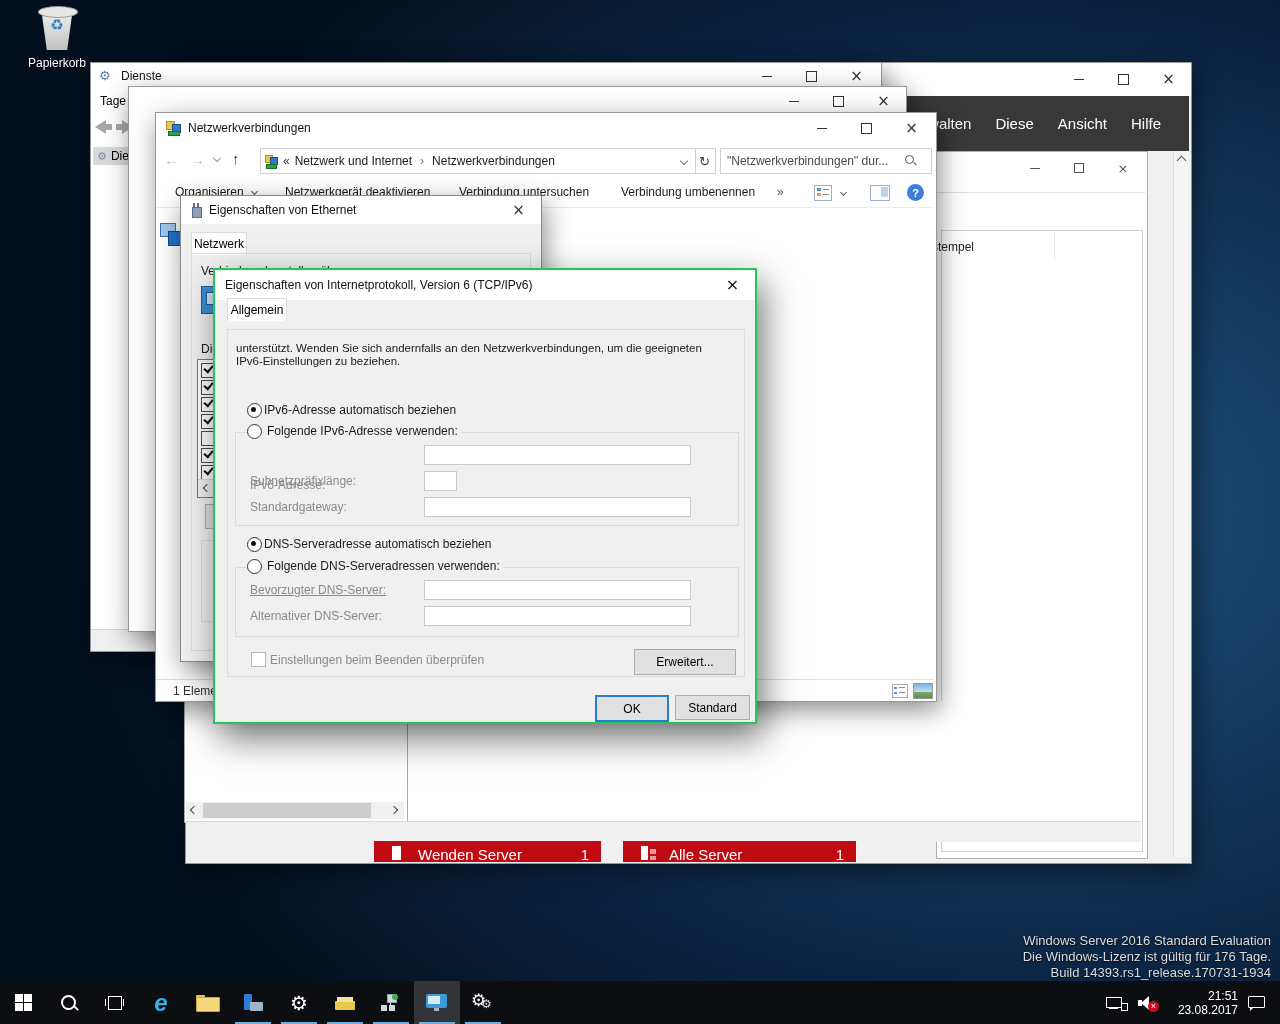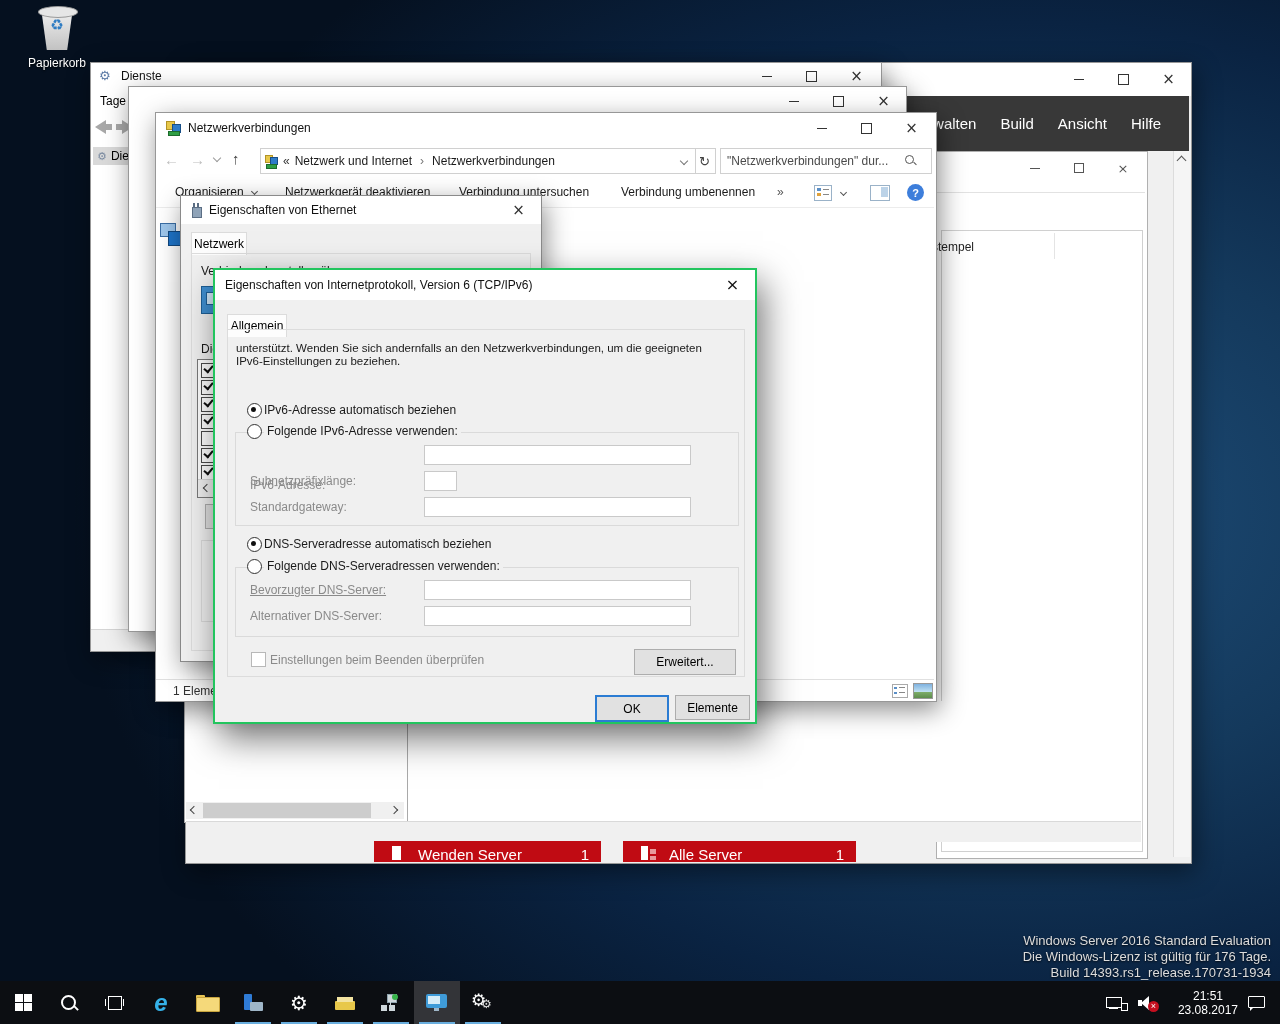--- a/index.html
+++ b/index.html
@@ -46,21 +46,21 @@
   .btn.def{border:2px solid #2b7cd3;}
   .grp{position:absolute;border:1px solid #dadada;}
   .lbl{position:absolute;font-size:12px;color:#1a1a1a;white-space:nowrap;}
   .dim{color:#8a8a8a;}
   
   .taskbar{left:0;top:981px;width:1280px;height:43px;background:#0c0e12;display:flex;align-items:stretch;z-index:50;}
   .tbtn{width:46px;position:relative;display:flex;align-items:center;justify-content:center;}
   .tbtn.run::after{content:"";position:absolute;left:5px;right:5px;bottom:0;height:2px;background:#69aede;}
   .tbtn.active{background:rgba(255,255,255,.16);}
   .tray{margin-left:auto;display:flex;align-items:center;color:#fff;}
-  .clock{font-size:12px;line-height:14px;text-align:center;margin:0 10px;}
+  .clock{font-size:12px;line-height:14px;text-align:right;margin:0 10px;}
   
   .mon{position:absolute;background:#2e7cc9;border:1px solid #174e86;}
 </style>
 </head>
 <body>
 
 <div class="abs desktop"></div>
 
 <div class="abs wm">
   <div>Windows Server 2016 Standard Evaluation</div>
@@ -86,21 +86,21 @@
     <div class="cbtn">
         <span class="gmax"></span>
       </div>
     <div class="cbtn">
         <span class="gx">×</span>
       </div>
   </div>
 
   <div class="abs" style="left:0;top:33px;width:1003px;height:55px;background:#383838;display:flex;justify-content:flex-end;align-items:center;gap:24px;padding-right:28px;box-sizing:border-box;">
     <span style="color:#fff;font-size:15px;">Verwalten</span>
-    <span style="color:#fff;font-size:15px;">Build</span>
+    <span style="color:#fff;font-size:15px;">Diese</span>
     <span style="color:#fff;font-size:15px;">Ansicht</span>
     <span style="color:#fff;font-size:15px;">Hilfe</span>
   </div>
 
   <div class="abs" style="left:750px;top:88px;width:210px;height:706px;background:#fff;border:1px solid #b0b0b0;">
     <div class="ctl sm" style="top:3px;right:2px;">
       <div class="cbtn" style="width:44px;height:26px;">
           <span class="gmin"></span>
         </div>
       <div class="cbtn" style="width:44px;height:26px;">
@@ -326,21 +326,21 @@
 <div class="win dlg" style="left:213px;top:268px;width:540px;height:452px;border:2px solid #22c55e;box-shadow:6px 14px 34px rgba(0,0,0,.55);">
   <div class="tb" style="height:30px;">
     <span class="ttl" style="margin-left:10px;">Eigenschaften von Internetprotokoll, Version 6 (TCP/IPv6)</span>
   </div>
   <div class="ctl" style="height:30px;right:0;">
     <div class="cbtn">
         <span class="gx" style="color:#111;font-size:16px;">×</span>
       </div>
   </div>
 
-  <div class="tab" style="left:12px;top:44px;width:58px;height:22px;">
+  <div class="tab" style="left:12px;top:28px;width:58px;height:22px;">
     <span>Allgemein</span>
   </div>
   <div class="tabpage" style="left:12px;top:59px;width:516px;height:346px;"></div>
 
   <div class="abs" style="left:21px;top:72px;width:495px;font-size:11.5px;line-height:13px;color:#1a1a1a;">
     <div>unterstützt. Wenden Sie sich andernfalls an den Netzwerkverbindungen, um die geeigneten</div>
     <div>IPv6-Einstellungen zu beziehen.</div>
   </div>
 
   <span class="radio sel" style="left:32px;top:133px;"></span>
@@ -370,21 +370,21 @@
   <span class="cb13 dim" style="left:36px;top:382px;"></span>
   <span class="abs lbl dim" style="left:55px;top:383px;">Einstellungen beim Beenden überprüfen</span>
   <div class="btn" style="left:419px;top:379px;width:100px;height:24px;">
     <span>Erweitert...</span>
   </div>
 
   <div class="btn def" style="left:380px;top:425px;width:70px;height:23px;">
     <span>OK</span>
   </div>
   <div class="btn" style="left:460px;top:425px;width:73px;height:23px;">
-    <span>Elemente</span>
+    <span>Standard</span>
   </div>
 </div>
 
 <div class="abs taskbar">
   <div class="tbtn">
     <span style="display:grid;grid-template-columns:8px 8px;grid-template-rows:8px 8px;gap:1px;">
       <span style="background:#fff;"></span>
         <span style="background:#fff;"></span>
         <span style="background:#fff;"></span>
         <span style="background:#fff;"></span>

